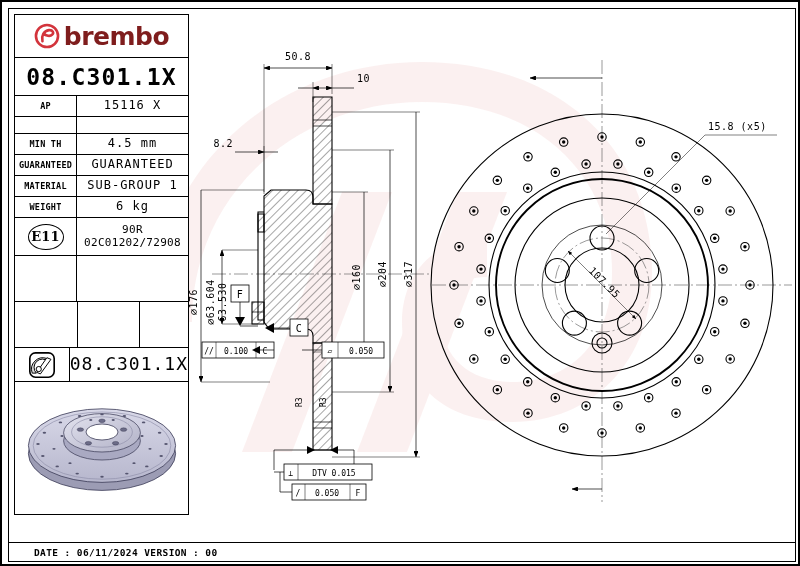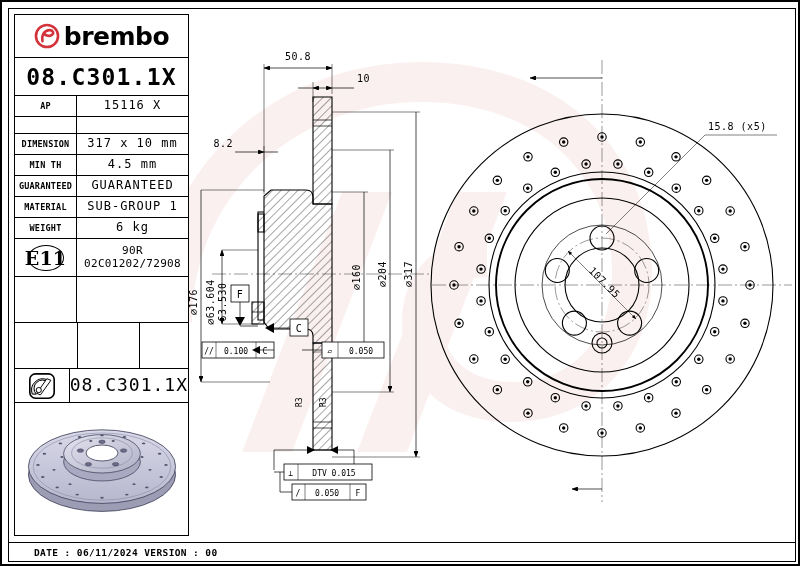--- a/index.html
+++ b/index.html
@@ -44,21 +44,21 @@
   .render-row{height:132px;display:flex;align-items:center;justify-content:center;}
 
   
   .brembo{display:flex;align-items:center;gap:4px;}
   .brembo .txt{font-family:"DejaVu Sans","Liberation Sans",sans-serif;
                font-size:25px;font-weight:bold;letter-spacing:-.5px;}
 
   .e11{width:34px;height:24px;border:1.6px solid #000;border-radius:50%;
        display:flex;align-items:center;justify-content:center;
        font-family:"DejaVu Serif","Liberation Serif",serif;
-       font-size:19px;font-weight:bold;}
+       font-size:13px;font-weight:bold;}
 
   
   #date{position:absolute;left:32px;bottom:6px;font-size:9.5px;font-weight:bold;letter-spacing:.4px;}
   #footline{position:absolute;left:6px;bottom:21px;width:788px;height:1px;background:#000;}
 
   
   .draw{position:absolute;left:0;top:0;width:800px;height:566px;overflow:visible;}
   text{font-family:"DejaVu Sans Mono","Liberation Mono",monospace;fill:#000;}
   .dim{font-size:10px;letter-spacing:.5px;}
   .dimsm{font-size:8px;}
@@ -87,42 +87,38 @@
   </svg>
 
   <div id="table">
 
     <div class="logo-row">
       <div class="brembo">
         <svg width="26" height="26" viewBox="0 0 40 40">
           <circle cx="20" cy="20" r="17" fill="none" stroke="#d3343c" stroke-width="4"></circle>
           <path d="M13 28 C11 20 15 12 23 11 C29 10.4 31 15 28 18 C25 21 18 20 15 16" fill="none" stroke="#d3343c" stroke-width="4" stroke-linecap="round"></path>
         </svg>
-        <span class="txt" style="color:#000000">brembo</span>
+        <span class="txt" style="color:#7f1d1d">brembo</span>
       </div>
     </div>
 
     <div class="code-row">
       <span class="big">08.C301.1X</span>
     </div>
 
     <div class="trow" style="height:21px">
       <div class="tlabel">AP</div>
       <div class="tval">15116 X</div>
     </div>
 
     <div class="trow empty-row">
       <div class="tlabel"></div>
       <div class="tval"></div>
     </div>
 
-    <div class="trow" style="height:21px">
-      <div class="tlabel">DIMENSION</div>
-      <div class="tval">317 x 10 mm</div>
-    </div>
 
     <div class="trow" style="height:21px">
       <div class="tlabel">MIN TH</div>
       <div class="tval">4.5 mm</div>
     </div>
 
     <div class="trow" style="height:21px">
       <div class="tlabel">GUARANTEED</div>
       <div class="tval">GUARANTEED</div>
     </div>

